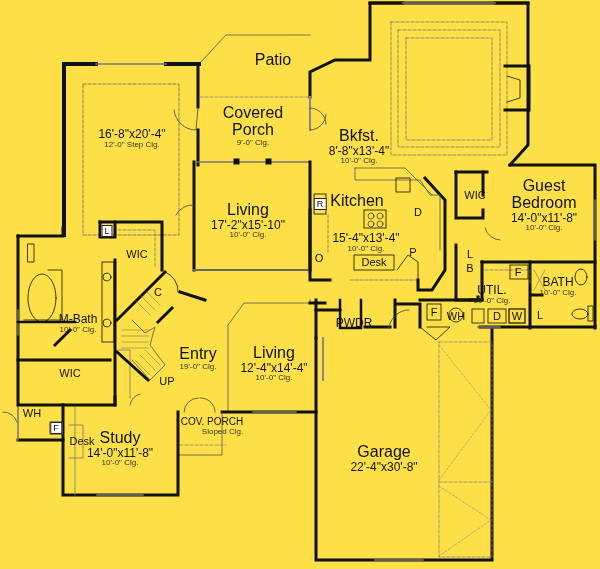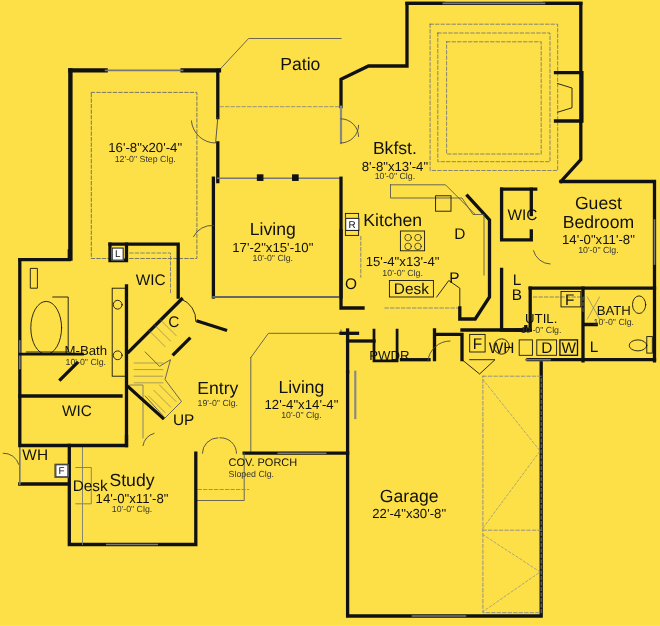--- a/index.html
+++ b/index.html
@@ -3,21 +3,21 @@
 <meta charset="utf-8">
 <style>
   html, body { margin:0; padding:0; background:#ffffff; }
   #plan { position:relative; width:600px; height:569px; overflow:hidden; background:#fde047; }
   svg { position:absolute; left:0; top:0; }
   .lbl { position:absolute; font-family:"Liberation Sans", sans-serif; color:#111; white-space:nowrap; text-align:center; line-height:1.05; transform:translateX(-50%); }
   .name { font-size:16px; }
   .name-sm { font-size:12px; }
   .dim { font-size:12px; }
   .clg { font-size:8px; color:#333; }
-  .fix { position:absolute; font-family:"Liberation Sans", sans-serif; font-size:14px; color:#111; text-align:center; transform:translate(-50%,-50%); }
+  .fix { position:absolute; font-family:"Liberation Sans", sans-serif; font-size:11px; color:#111; text-align:center; transform:translate(-50%,-50%); }
   .boxfix { border:1px solid #222; background:#fff; padding:0 2px; font-size:9px; }
 </style>
 </head>
 <body>
 
 <div id="plan">
 <svg width="600" height="569" viewBox="0 0 600 569">
   <g fill="none" stroke="#111" stroke-linecap="square">
 
     <path d="M200,63 L226,35 L310,35" stroke-width="0.8" stroke="#555"></path>
@@ -168,20 +168,25 @@
 
 <div class="lbl" style="left:273px;top:52px;">
   <div class="name">Patio</div>
 </div>
 
 <div class="lbl" style="left:132px;top:128px;">
   <div class="dim">16'-8"x20'-4"</div>
   <div class="clg">12'-0" Step Clg.</div>
 </div>
 
+<div class="lbl" style="left:253px;top:105px;">
+  <div class="name">Covered</div>
+  <div class="name">Porch</div>
+  <div class="clg">9'-0" Clg.</div>
+</div>
 
 <div class="lbl" style="left:359px;top:80px;margin-top:48px;">
   <div class="name">Bkfst.</div>
   <div class="dim">8'-8"x13'-4"</div>
   <div class="clg">10'-0" Clg.</div>
 </div>
 
 
 <div class="lbl" style="left:248px;top:202px;">
   <div class="name">Living</div>
@@ -233,26 +238,26 @@
 <div class="lbl" style="left:342px;top:317px;margin-left:12px;">
   <div class="name-sm">PWDR</div>
 </div>
 
 <div class="lbl" style="left:120px;top:430px;">
   <div class="name">Study</div>
   <div class="dim">14'-0"x11'-8"</div>
   <div class="clg">10'-0" Clg.</div>
 </div>
 
-<div class="lbl" style="left:212px;top:417px;text-align:left;margin-left:27px;">
+<div class="lbl" style="left:212px;top:417px;text-align:right;">
   <div class="name-sm" style="font-size:10px;">COV. PORCH</div>
   <div class="clg">Sloped Clg.</div>
 </div>
 
-<div class="lbl" style="left:372px;top:444px;">
+<div class="lbl" style="left:384px;top:444px;">
   <div class="name">Garage</div>
   <div class="dim">22'-4"x30'-8"</div>
 </div>
 
 <div class="fix" style="left:137px;top:254px;">WIC</div>
 <div class="fix" style="left:70px;top:373px;">WIC</div>
 <div class="fix" style="left:475px;top:195px;">WIC</div>
 <div class="fix boxfix" style="left:107px;top:231px;">L</div>
 <div class="fix" style="left:470px;top:254px;">L</div>
 <div class="fix" style="left:540px;top:315px;">L</div>

